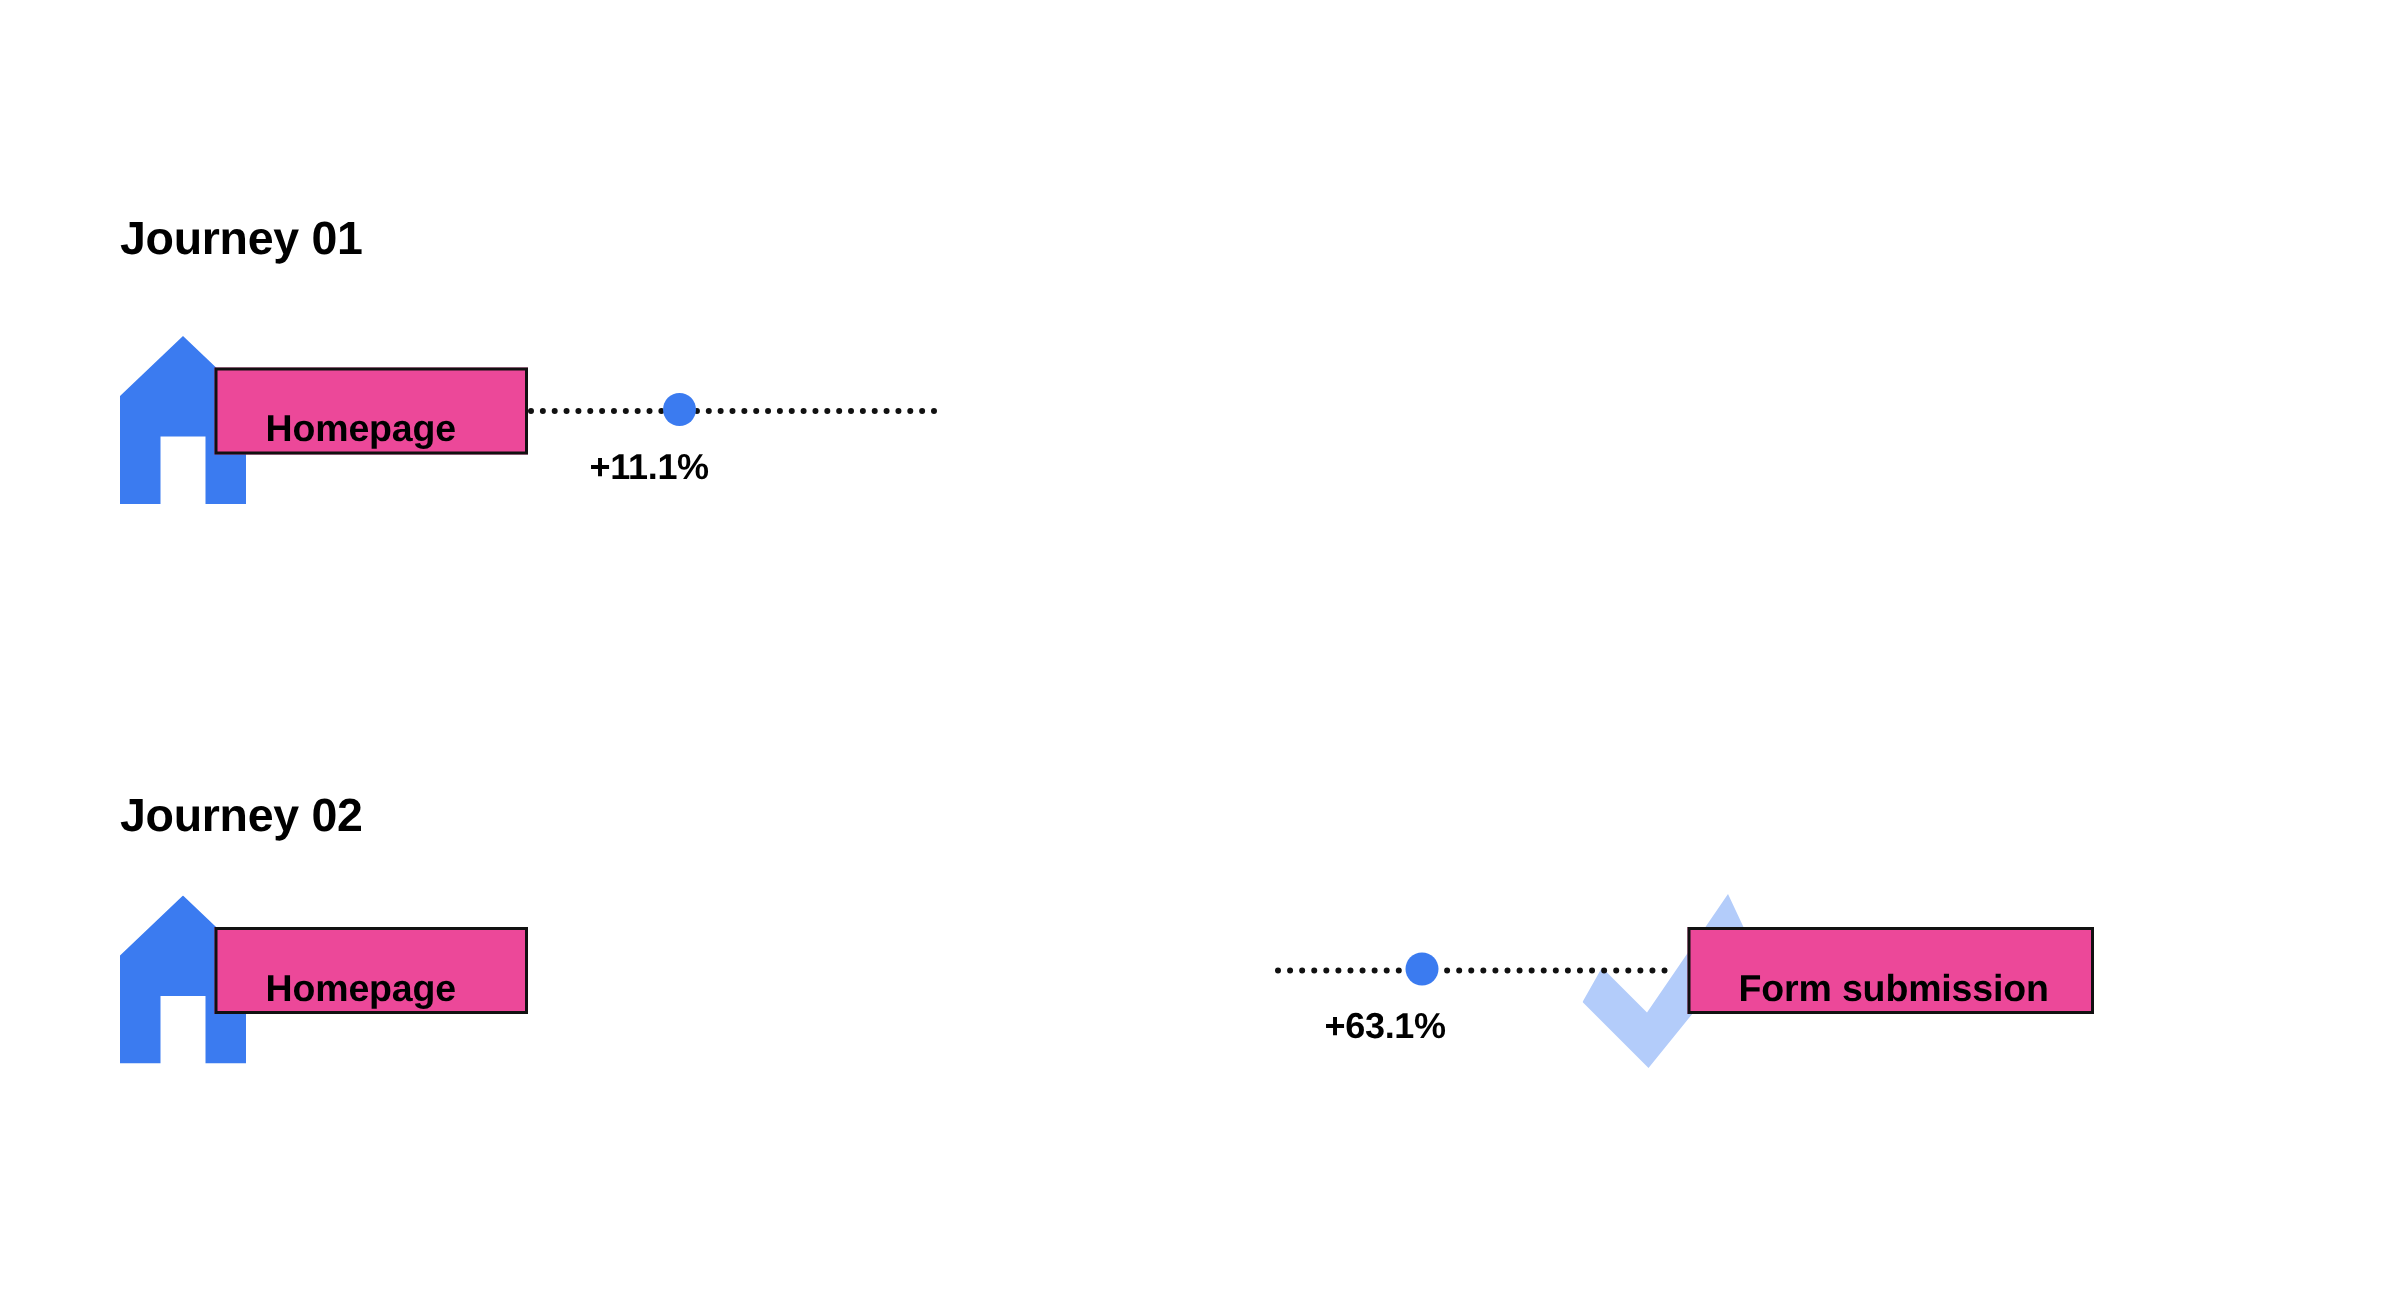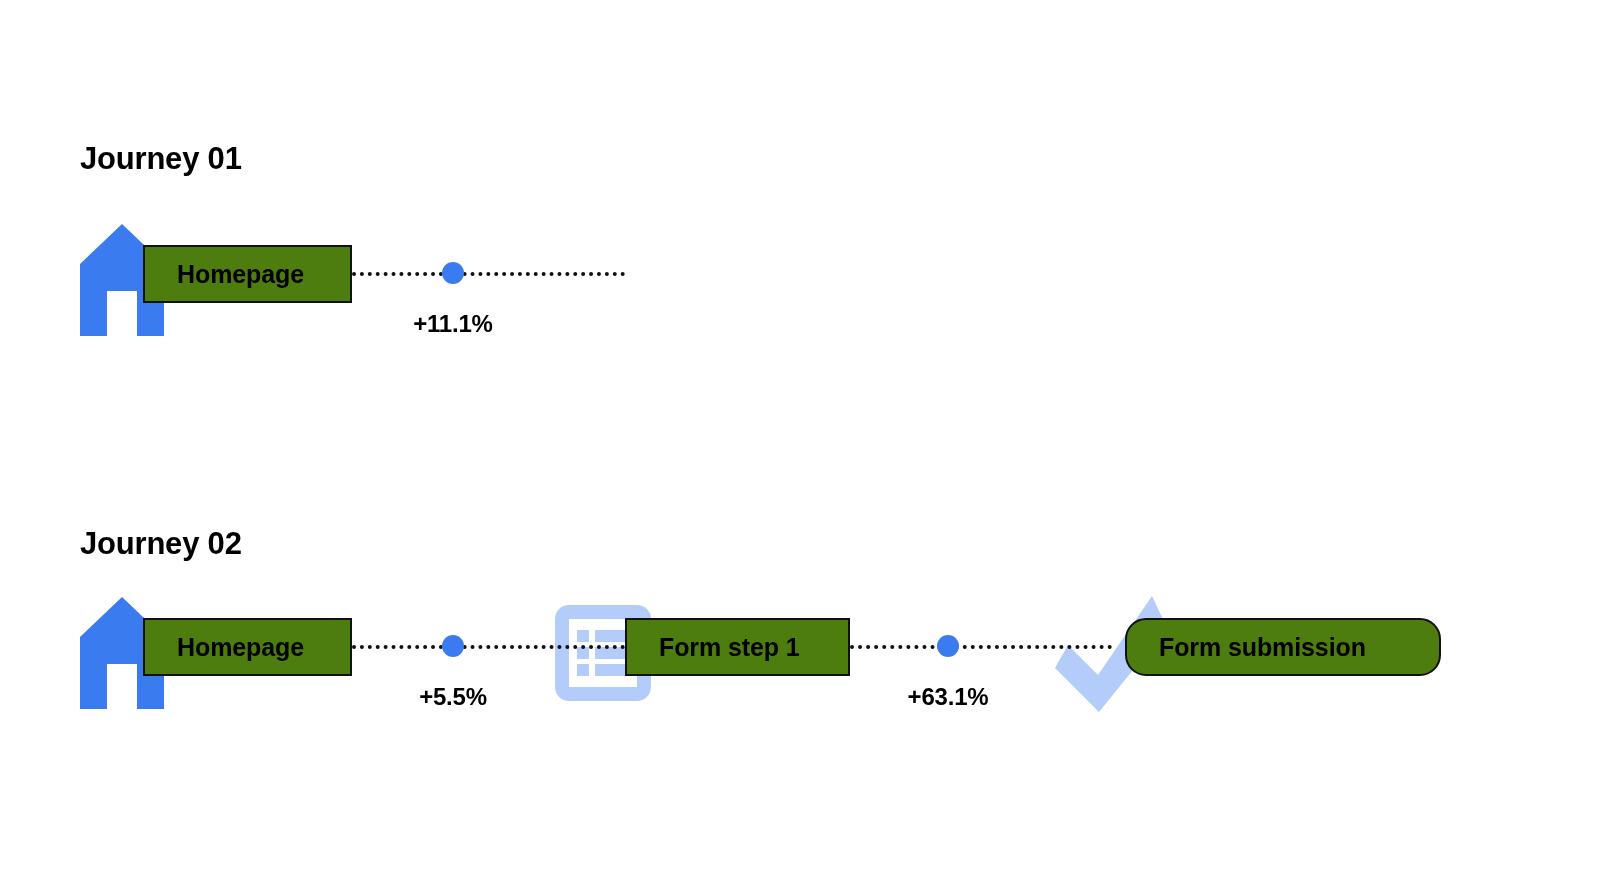--- a/index.html
+++ b/index.html
@@ -80,25 +80,25 @@
     width: 112px;
     height: 130px;
   }
   .check-icon svg { display: block; width: 112px; height: 130px; }
 
   
   .label-box {
     position: absolute;
     top: 35px;
     height: 58px;
-    background: #4d7c0f;
+    background: #ec4899;
     border: 2px solid #111111;
     box-sizing: border-box;
     display: flex;
-    align-items: center;
+    align-items: flex-end;
     z-index: 3;
   }
   .label-box .label-text {
     font-size: 25px;
     font-weight: 700;
     color: #000000;
     letter-spacing: -0.1px;
     white-space: nowrap;
     padding-left: 32px;
     padding-right: 22px;
@@ -122,26 +122,25 @@
     position: absolute;
     top: 52px;
     width: 22px;
     height: 22px;
     border-radius: 50%;
     background: #3B7BF0;
     z-index: 2;
   }
   .conn-pct {
     position: absolute;
-    top: 100px;
+    top: 88px;
     font-size: 24px;
     font-weight: 700;
     color: #000000;
     white-space: nowrap;
-    text-align: center;
     letter-spacing: -0.2px;
   }
 </style>
 </head>
 <body>
 
 <div class="canvas">
 
   <div class="journey-title" id="journey-01-title">Journey 01</div>
 
@@ -164,67 +163,45 @@
       </div>
     </div>
 
 
   </div>
 
   <div class="journey-title" id="journey-02-title">Journey 02</div>
 
   <div class="journey-row" id="journey-02-row">
 
-    <div class="connector" style="left:352px; width:273px;">
-      <div class="dotted-line" style="width:273px;"></div>
-      <div class="conn-dot" style="left:90px;"></div>
-      <div class="conn-pct" style="left:41px; width:120px;">+5.5%</div>
-    </div>
 
     <div class="connector" style="left:850px; width:262px;">
       <div class="dotted-line" style="width:262px;"></div>
       <div class="conn-dot" style="left:87px;"></div>
       <div class="conn-pct" style="left:33px; width:130px;">+63.1%</div>
     </div>
 
     <div class="node" style="left:80px; width:272px;">
       <div class="home-icon">
         <svg viewBox="0 0 84 112" xmlns="http://www.w3.org/2000/svg">
           <path d="M42 0 L84 40 L84 112 L57 112 L57 67 L27 67 L27 112 L0 112 L0 40 Z" fill="#3B7BF0"></path>
         </svg>
       </div>
       <div class="label-box" style="left:63px; width:209px;">
         <span class="label-text">Homepage</span>
       </div>
     </div>
 
-    <div class="node" style="left:555px; width:295px;">
-      <div class="list-icon">
-        <svg viewBox="0 0 96 112" xmlns="http://www.w3.org/2000/svg">
-          <rect x="0" y="8" width="96" height="96" rx="14" ry="14" fill="#B3CCFA"></rect>
-          <rect x="14" y="22" width="68" height="68" fill="#FFFFFF"></rect>
-          <rect x="22" y="33" width="12" height="12" fill="#B3CCFA"></rect>
-          <rect x="40" y="33" width="34" height="12" fill="#B3CCFA"></rect>
-          <rect x="22" y="50" width="12" height="12" fill="#B3CCFA"></rect>
-          <rect x="40" y="50" width="34" height="12" fill="#B3CCFA"></rect>
-          <rect x="22" y="67" width="12" height="12" fill="#B3CCFA"></rect>
-          <rect x="40" y="67" width="34" height="12" fill="#B3CCFA"></rect>
-        </svg>
-      </div>
-      <div class="label-box" style="left:70px; width:225px;">
-        <span class="label-text">Form step 1</span>
-      </div>
-    </div>
 
     <div class="node" style="left:1055px; width:341px;">
       <div class="check-icon">
         <svg viewBox="0 0 112 130" xmlns="http://www.w3.org/2000/svg">
           <path d="M13 57 L43 87 L97 8 L112 40 L44 124 L0 80 Z" fill="#B3CCFA"></path>
         </svg>
       </div>
-      <div class="label-box" style="left:70px; width:316px;border-radius:21px;">
+      <div class="label-box" style="left:70px; width:271px;">
         <span class="label-text">Form submission</span>
       </div>
     </div>
 
   </div>
 
 </div>
 
 </body></html>

